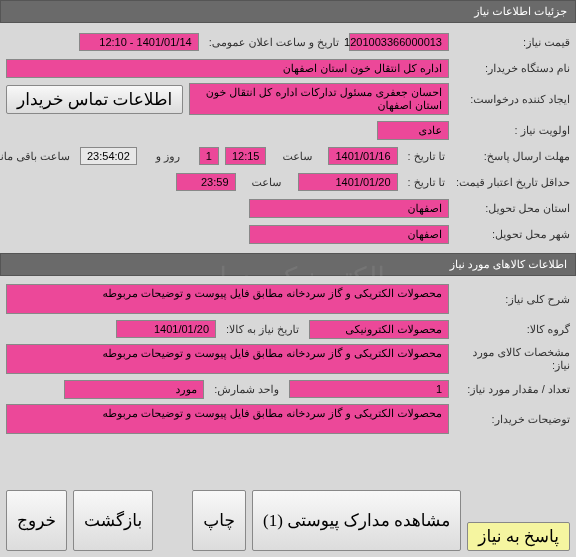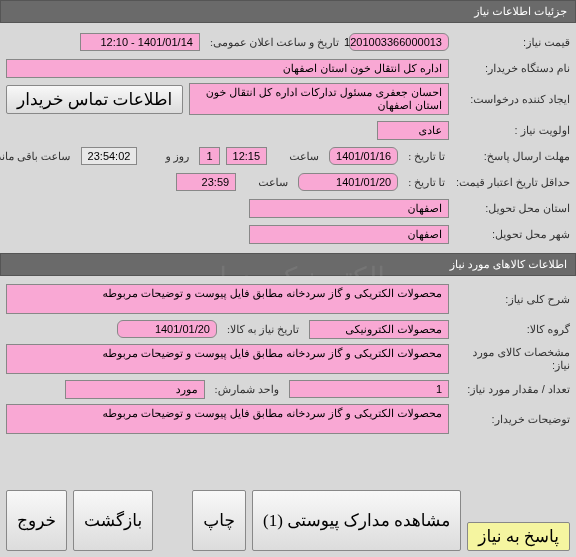--- a/index.html
+++ b/index.html
@@ -40,31 +40,31 @@
   margin: 4px 0;
   min-height: 22px;
 }
 .label {
   width: 115px;
   text-align: right;
   color: #333;
   flex-shrink: 0;
   font-size: 11px;
 }
-.label-s { width: auto; min-width: 50px; text-align: right; color: #333; flex-shrink: 0; font-size: 11px; padding: 0 4px; font-family: Liberation Serif, serif;}
+.label-s { width: auto; min-width: 50px; text-align: center; color: #333; flex-shrink: 0; font-size: 11px; padding: 0 4px;}
 .field {
-  background: #f9a8d4;
+  background: #ec4899;
   border: 1px solid #888;
   padding: 2px 6px;
   min-height: 18px;
   font-size: 11px;
   color: #000;
   text-align: right;
 }
-.field.w100 { width: 100px; border-radius: 6px; }
+.field.w100 { width: 100px; }
 .field.w60 { width: 60px; }
 .field.w40 { width: 40px; text-align: center;}
 .field.wfull { flex: 1; }
 .field.ta { min-height: 30px; }
 .field.gray { background: #e8e8e8; }
 .btn {
   background: linear-gradient(#f8f8f8, #dcdcdc);
   border: 1px solid #888;
   padding: 3px 10px;
   font-size: 17px;

